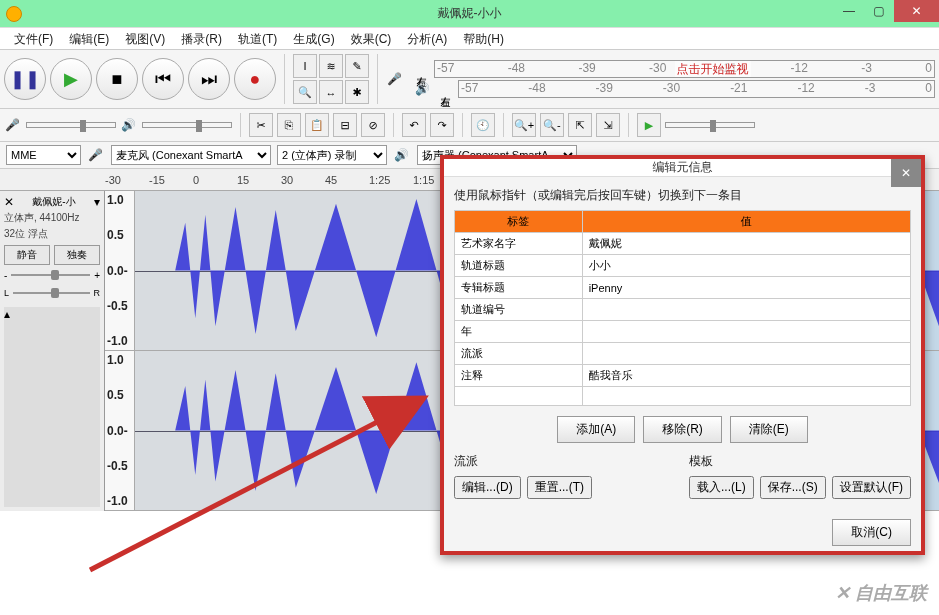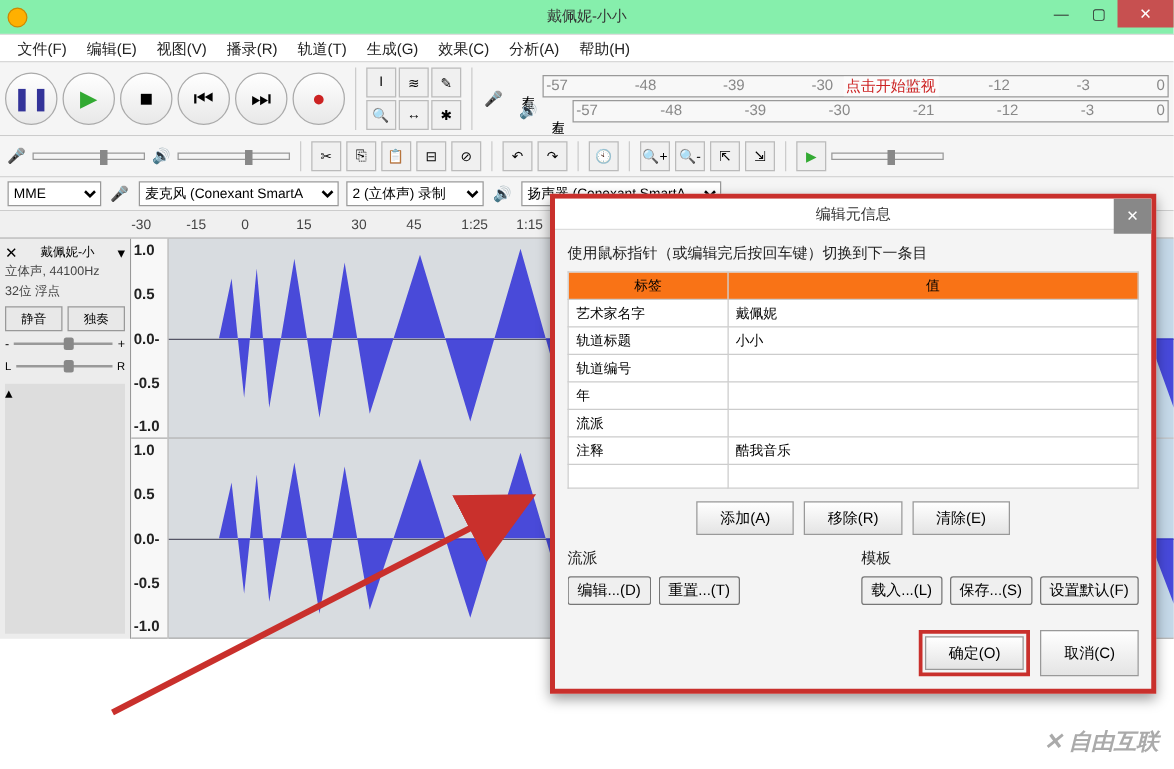--- a/index.html
+++ b/index.html
@@ -281,20 +281,24 @@
           </tr>
       <tr>
             <td>艺术家名字</td>
             <td>戴佩妮</td>
           </tr>
       <tr>
             <td>轨道标题</td>
             <td>小小</td>
           </tr>
       <tr>
+            <td>专辑标题</td>
+            <td>iPenny</td>
+          </tr>
+      <tr>
             <td>轨道编号</td>
             <td></td>
           </tr>
       <tr>
             <td>年</td>
             <td></td>
           </tr>
       <tr>
             <td>流派</td>
             <td></td>
@@ -326,21 +330,20 @@
         <span class="label">模板</span>
         <div class="grp-btns">
           <button>载入...(L)</button>
           <button>保存...(S)</button>
           <button>设置默认(F)</button>
         </div>
       </div>
     </div>
   </div>
   <div class="dlg-footer">
-    <span class="ok-box"><button>确定(O)</button></span>
     <button>取消(C)</button>
   </div>
 </div>
 
 <svg class="arrow">
   <defs>
       <marker id="ah" markerWidth="12" markerHeight="12" refX="10" refY="6" orient="auto">
         <path d="M0,0 L12,6 L0,12 Z" fill="#c9302c"></path>
       </marker>
     </defs>

